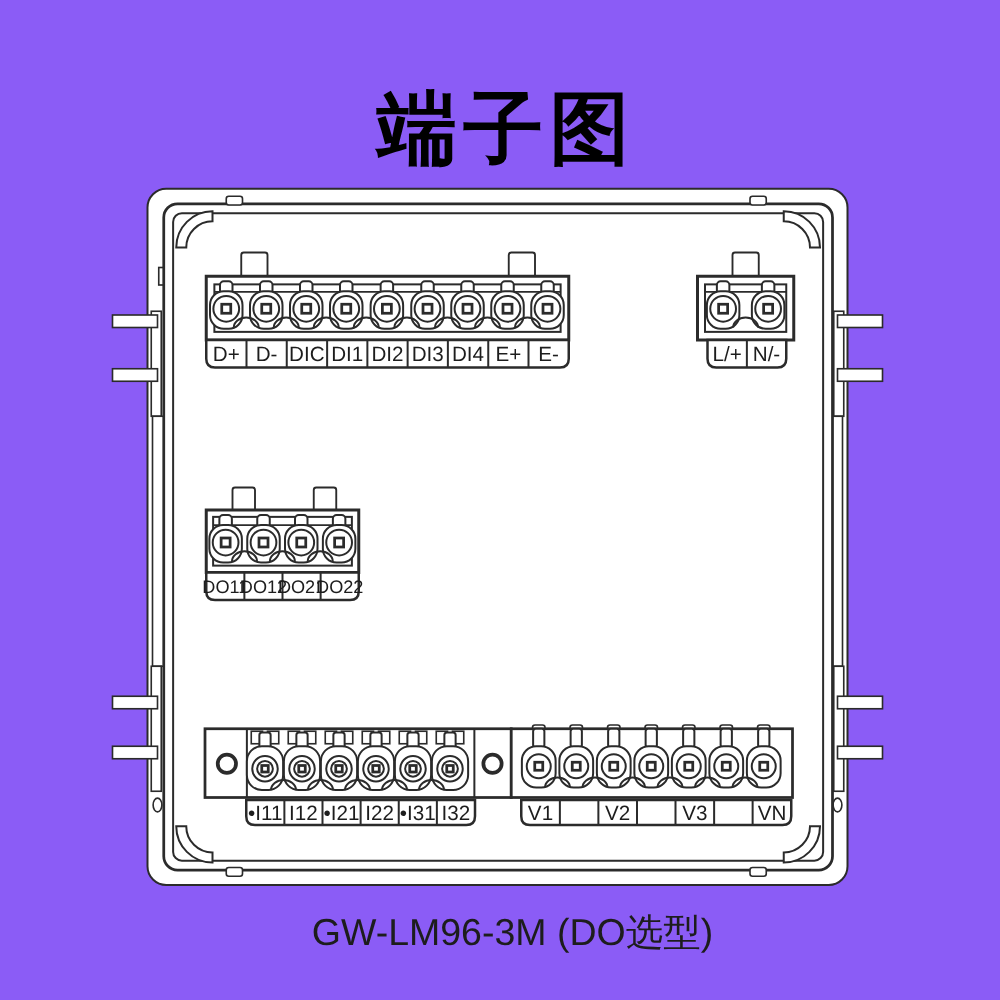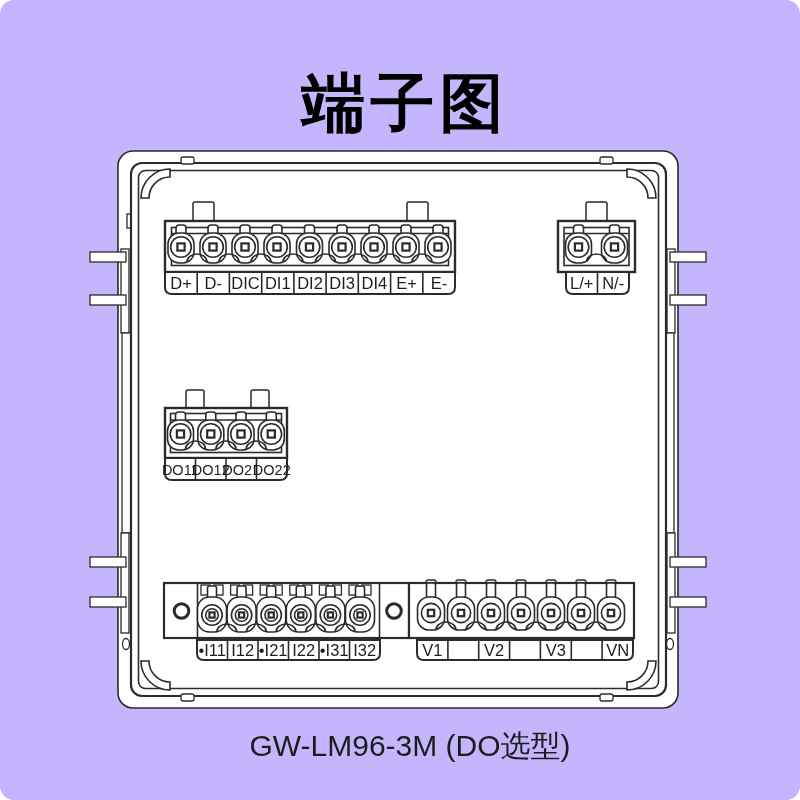--- a/index.html
+++ b/index.html
@@ -1,16 +1,16 @@
 <!DOCTYPE html>
 <html><head>
 <meta charset="utf-8">
 <style>
   html,body{margin:0;padding:0;background:#ffffff;}
-  .page{position:relative;width:800px;height:800px;background:#c4b5fd;overflow:hidden;border-radius:14px;}
+  .page{position:relative;width:800px;height:800px;background:#8b5cf6;overflow:hidden;}
   svg{position:absolute;left:0;top:0;}
   .ln{fill:#ffffff;stroke:#2b2b2b;stroke-width:1.6;}
   .b24{stroke-width:2.4;}
   .b22{stroke-width:2.2;}
   .b2{stroke-width:2;}
   .t15{stroke-width:1.5;}
   .t13{stroke-width:1.3;}
   .hole{fill:#ffffff;stroke:#2b2b2b;stroke-width:3;}
   .sq{fill:#ffffff;stroke:#2b2b2b;stroke-width:2.2;}
   .nofill{fill:none;stroke:#2b2b2b;stroke-width:1.6;}

